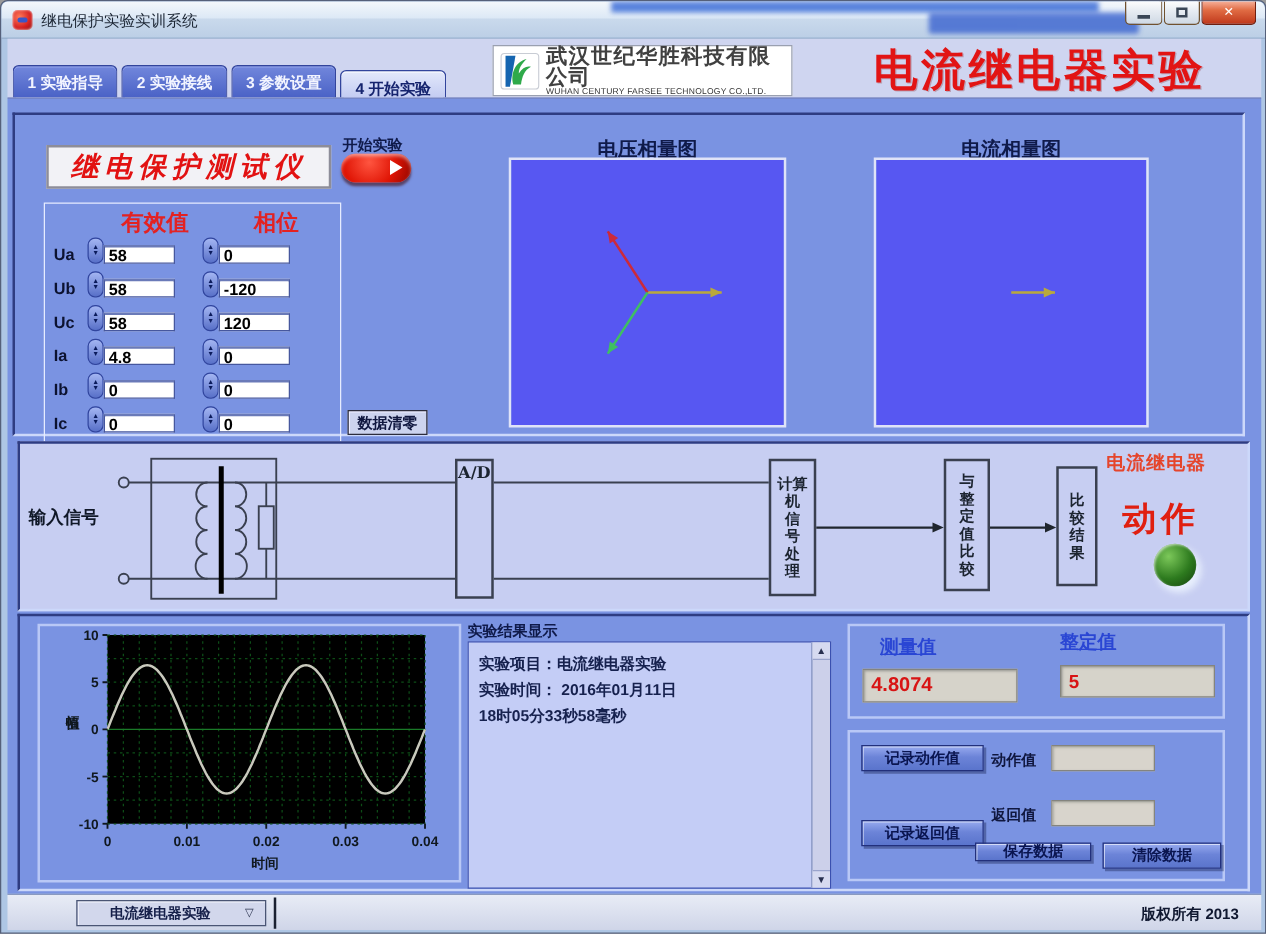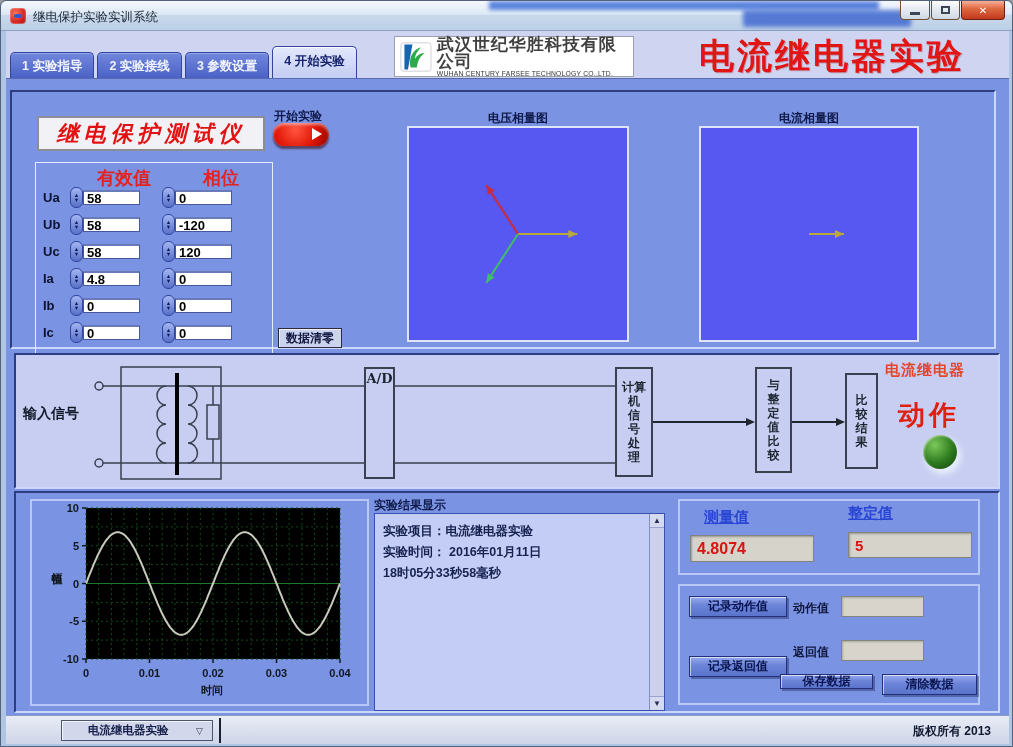--- a/index.html
+++ b/index.html
@@ -23,21 +23,21 @@
   .wbtn.min{width:30px;} .wbtn.max{width:29px;}
   .wbtn.close{width:44px;background:linear-gradient(#f6b09a,#e06b43 40%,#c0391c);color:#fff;font-weight:bold;border-color:#6e1f10;}
   .glyph-min{display:block;width:10px;height:3px;background:#3a4656;margin-top:7px;}
   .glyph-max{display:block;width:9px;height:8px;border:2px solid #3a4656;}
   
   .header{position:absolute;left:5px;top:30px;width:1003px;height:48px;background:#cfd5f0;border-bottom:1px solid #5a6ab0;}
   .tabbar{position:absolute;left:4px;bottom:0;display:flex;align-items:flex-end;gap:3px;}
   .tab{height:26px;line-height:26px;padding:0 11px;font-size:12.5px;font-weight:bold;color:#f2f4ff;
     background:linear-gradient(#7287dc,#4a62c6);border:1px solid #32449c;border-bottom:none;border-radius:5px 5px 0 0;
     box-shadow:inset 0 1px 0 #93a4ec;white-space:nowrap;cursor:default;}
-  .tab.active{height:32px;line-height:29px;background:linear-gradient(#e3e8fb,#c3ccf2);color:#16246e;box-shadow:inset 0 1px 0 #fff;}
+  .tab.active{height:22px;line-height:29px;background:linear-gradient(#e3e8fb,#c3ccf2);color:#16246e;box-shadow:inset 0 1px 0 #fff;}
   .logo{position:absolute;left:388px;top:5px;width:240px;height:41px;background:#fff;border:1px solid #9aa0b0;
     display:flex;align-items:center;padding:2px 5px;gap:5px;}
   .logo-txt .cn{font-size:17px;font-weight:bold;color:#404040;letter-spacing:1px;line-height:17px;}
   .logo-txt .en{font-size:6.8px;color:#333;letter-spacing:.2px;}
   .page-title{position:absolute;left:648px;top:2px;width:356px;font-size:35px;font-weight:bold;color:#e21414;
     letter-spacing:3px;text-align:center;text-shadow:1px 1px 0 rgba(120,0,0,.25);}
   
   .main{position:absolute;left:5px;top:78px;width:1003px;height:636px;background:#7a93e2;}
   .panel3d{position:absolute;border:2px solid;border-color:#2e3c82 #ccd8fa #ccd8fa #2e3c82;}
   .panel-light{position:absolute;border:2px solid #b9c8f6;}
@@ -48,32 +48,32 @@
   .start-label{position:absolute;left:262px;top:16px;font-size:12px;font-weight:bold;color:#0f1a4a;}
   .start-toggle{position:absolute;left:261px;top:31px;width:56px;height:23px;border-radius:12px;
     background:radial-gradient(circle at 40% 30%,#ff5540,#e01505 55%,#8e0500);
     box-shadow:0 3px 2px rgba(60,0,0,.55), inset 0 2px 3px rgba(255,255,255,.5);cursor:pointer;}
   .start-toggle .play{position:absolute;right:7px;top:5px;width:0;height:0;border-left:10px solid #fff;
     border-top:6px solid transparent;border-bottom:6px solid transparent;}
   .params{position:absolute;left:23px;top:70px;width:238px;height:196px;border:1px solid #e6ecff;}
   .col-heads{position:absolute;left:23px;top:74px;width:238px;display:flex;font-size:18px;font-weight:bold;color:#e32222;}
   .col-heads span:nth-child(1){margin-left:62px;} .col-heads span:nth-child(2){margin-left:52px;}
   .rows{position:absolute;left:31px;top:92px;width:226px;}
-  .trow{display:flex;align-items:center;height:27px;}
+  .trow{display:flex;align-items:flex-end;height:27px;}
   .trow .rlabel{width:27px;font-size:13px;font-weight:bold;color:#0c1230;}
   .spin{width:13px;height:21px;border-radius:6px;background:linear-gradient(#a3b5f2,#5870c8);border:1px solid #31459e;
     display:flex;flex-direction:column;align-items:center;justify-content:center;color:#0a1a5a;font-size:5.5px;line-height:5px;cursor:pointer;}
   .field{width:57px;height:15px;background:#fff;border:1px solid #46579e;border-top:2px solid #6a7ab8;
     font-size:13px;font-weight:bold;color:#000;padding:0 3px;font-family:inherit;}
   .gap2{margin-left:22px;}
   .btn-flat{background:#ccd3ee;border:1px solid #2c2c3c;color:#10173f;font-weight:bold;font-size:12px;
     box-shadow:inset 1px 1px 0 #eef;display:flex;align-items:center;justify-content:center;cursor:pointer;}
   .clear-zero{position:absolute;left:266px;top:236px;width:64px;height:20px;}
   
-  .ph-title{position:absolute;font-size:12px;font-weight:bold;color:#0f1a4a;text-align:center;width:222px;}
+  .ph-title{position:absolute;font-size:16px;font-weight:bold;color:#0f1a4a;text-align:center;width:222px;}
   .phasor{position:absolute;border:2px solid #dfe3f8;}
   
   .flow-label{position:absolute;left:7px;top:50px;font-size:14px;font-weight:bold;color:#101828;}
   .fbox{position:absolute;border:2px solid #3a4050;display:flex;align-items:center;justify-content:center;
     text-align:center;font-size:12px;font-weight:bold;color:#1c2430;white-space:pre-line;line-height:14px;}
   .fbox.ad{align-items:flex-start;font-family:"DejaVu Serif","Liberation Serif",serif;font-size:13px;padding-top:3px;}
   .relay-title{position:absolute;left:869px;top:6px;font-size:15px;font-weight:bold;color:#e5452c;letter-spacing:1px;}
   .action-label{position:absolute;left:882px;top:42px;font-size:27px;font-weight:bold;color:#e01f10;letter-spacing:4px;}
   .led{position:absolute;left:907px;top:80px;width:34px;height:34px;border-radius:50%;
     background:radial-gradient(circle at 35% 30%,#7cc85a,#2d7a1e 55%,#123f0b);

